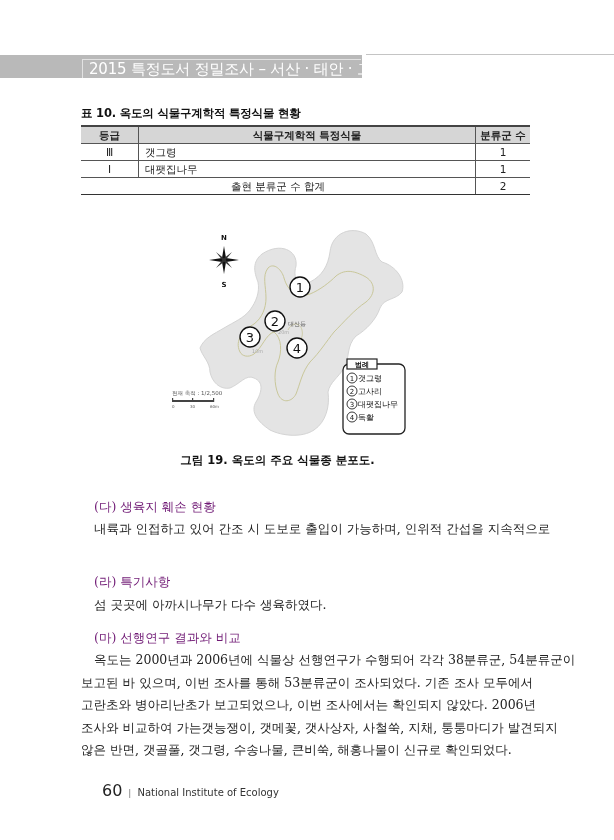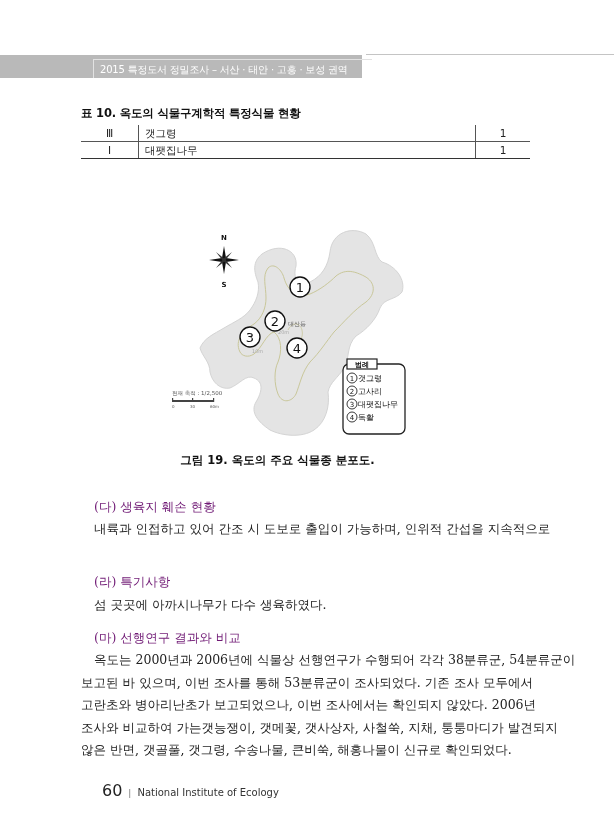--- a/index.html
+++ b/index.html
@@ -4,23 +4,23 @@
 <style>
   html, body { margin:0; padding:0; }
   body {
     width:614px; height:840px; background:#ffffff; position:relative; overflow:hidden;
     font-family:"DejaVu Sans", sans-serif; color:#222;
   }
   .hdr-band {
     position:absolute; left:0; top:55px; width:362px; height:23px; background:#b9b9b9;
   }
   .hdr-box {
-    position:absolute; left:93px; top:59px; width:279px; height:19px;
+    position:absolute; left:82px; top:59px; width:279px; height:19px;
     border:1px solid #e2e2e2; border-right:none; border-bottom:none; box-sizing:border-box;
-    color:#ffffff; font-size:10px; line-height:19px; padding-left:6px; white-space:nowrap;
+    color:#ffffff; font-size:15px; line-height:19px; padding-left:6px; white-space:nowrap;
     letter-spacing:-0.2px;
   }
   .hdr-line {
     position:absolute; left:366px; top:54px; width:248px; height:1px; background:#c4c4c4;
   }
   .tbl-title {
     position:absolute; left:81px; top:106px; font-size:11.5px; color:#111; white-space:nowrap;
     font-weight:bold; letter-spacing:-0.2px;
   }
   table.spec {
@@ -62,29 +62,38 @@
 </head>
 <body>
 
 <div class="hdr-band"></div>
 <div class="hdr-box">2015 특정도서 정밀조사 – 서산 · 태안 · 고흥 · 보성 권역</div>
 <div class="hdr-line"></div>
 
 <div class="tbl-title">표 10. 옥도의 식물구계학적 특정식물 현황</div>
 <table class="spec">
   <tbody>
+      <tr>
+    <th class="c1">등급</th>
+    <th class="c2">식물구계학적 특정식물</th>
+    <th class="c3">분류군 수</th>
+  </tr>
   <tr>
     <td class="c1">Ⅲ</td>
     <td class="c2">갯그령</td>
     <td class="c3">1</td>
   </tr>
   <tr>
     <td class="c1">Ⅰ</td>
     <td class="c2">대팻집나무</td>
     <td class="c3">1</td>
+  </tr>
+  <tr>
+    <td class="span" colspan="2">출현 분류군 수 합계</td>
+    <td class="c3">2</td>
   </tr>
 </tbody>
   </table>
 
 <svg class="map" viewBox="0 0 270 222">
 
   <path d="M92,32 C110,20 128,28 126,44 C122,58 130,66 140,60 C152,54 158,44 160,30 C162,10 182,4 196,12 C206,20 204,34 212,40 C226,44 236,58 232,70 C226,78 214,76 210,86 C206,98 196,108 186,114 C176,124 180,136 174,146 C168,156 160,160 158,170 C160,184 156,200 144,208 C132,216 112,214 100,208 C88,200 80,190 86,180 C92,170 94,160 84,156 C76,152 70,162 60,166 C50,168 42,160 40,150 C40,140 32,134 30,126 C34,116 44,112 54,106 C64,100 74,96 80,88 C86,80 90,70 88,60 C84,50 82,40 92,32 Z" fill="#e4e4e4" stroke="#d4d4d4" stroke-width="1"></path>
 
   <path d="M70,130 C64,118 74,108 84,102 C92,96 96,86 96,76 C96,64 92,54 98,46 C104,40 112,48 114,56 C118,70 128,76 140,72 C150,68 160,60 166,54 C176,46 186,50 194,54 C206,60 206,72 196,80 C184,88 174,100 164,110 C156,120 150,130 140,140 C132,150 130,162 126,172 C122,180 112,182 108,172 C104,162 104,148 108,140 C112,130 112,116 104,110 C96,112 92,126 84,132 C78,136 72,134 70,130 Z" fill="none" stroke="#c9c79a" stroke-width="1"></path>
 

